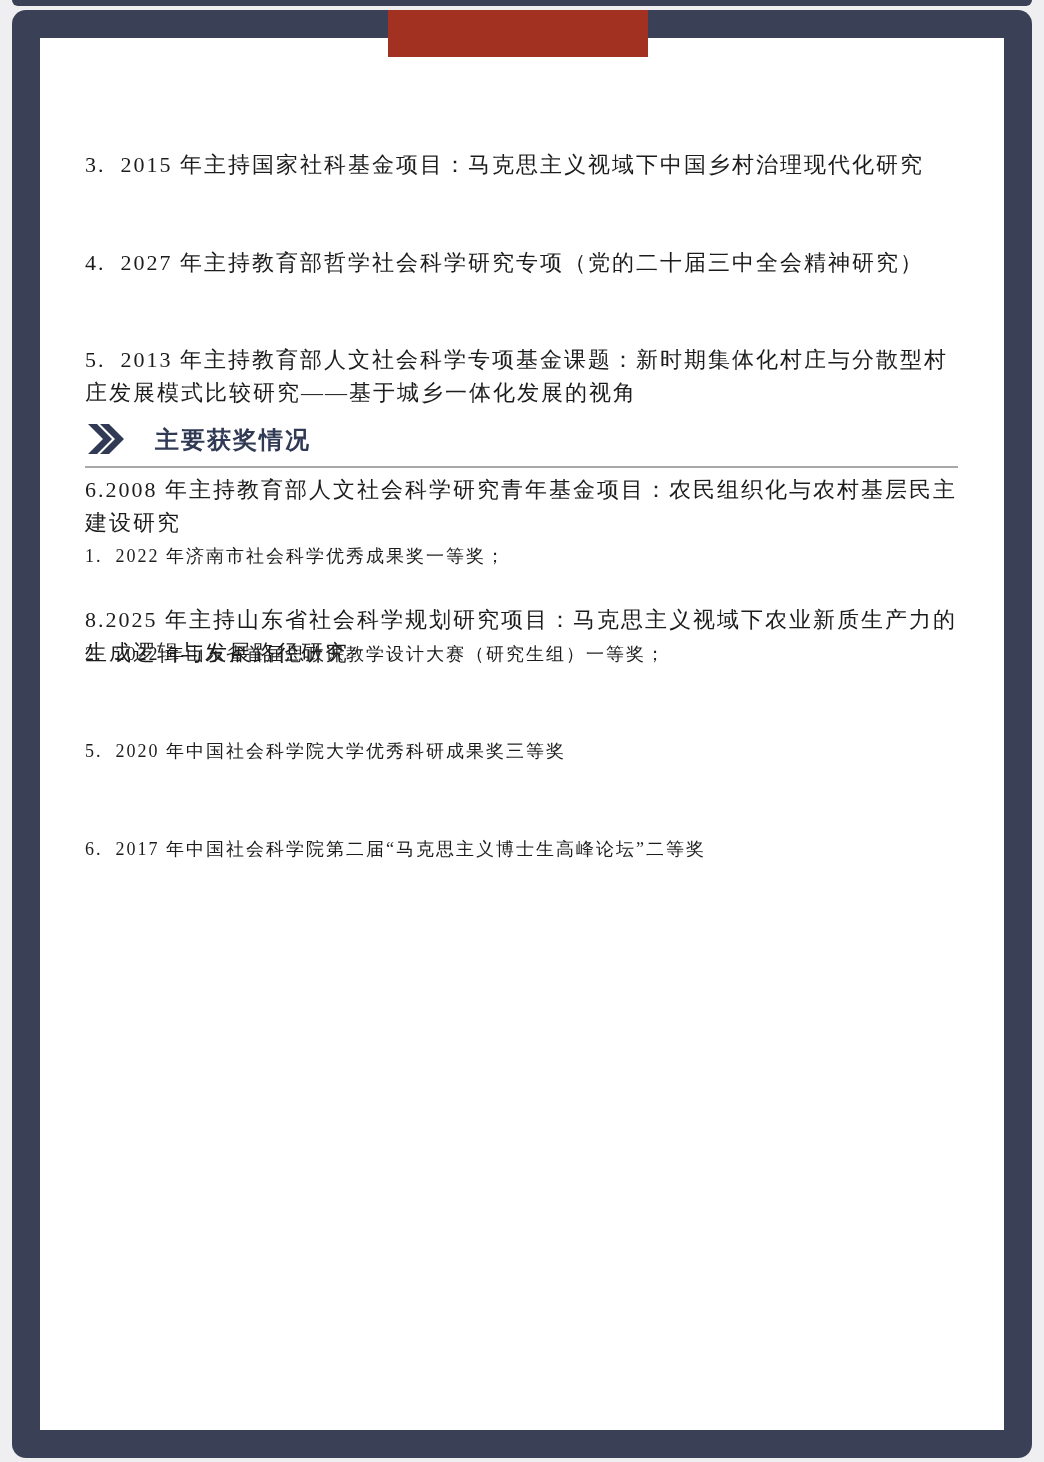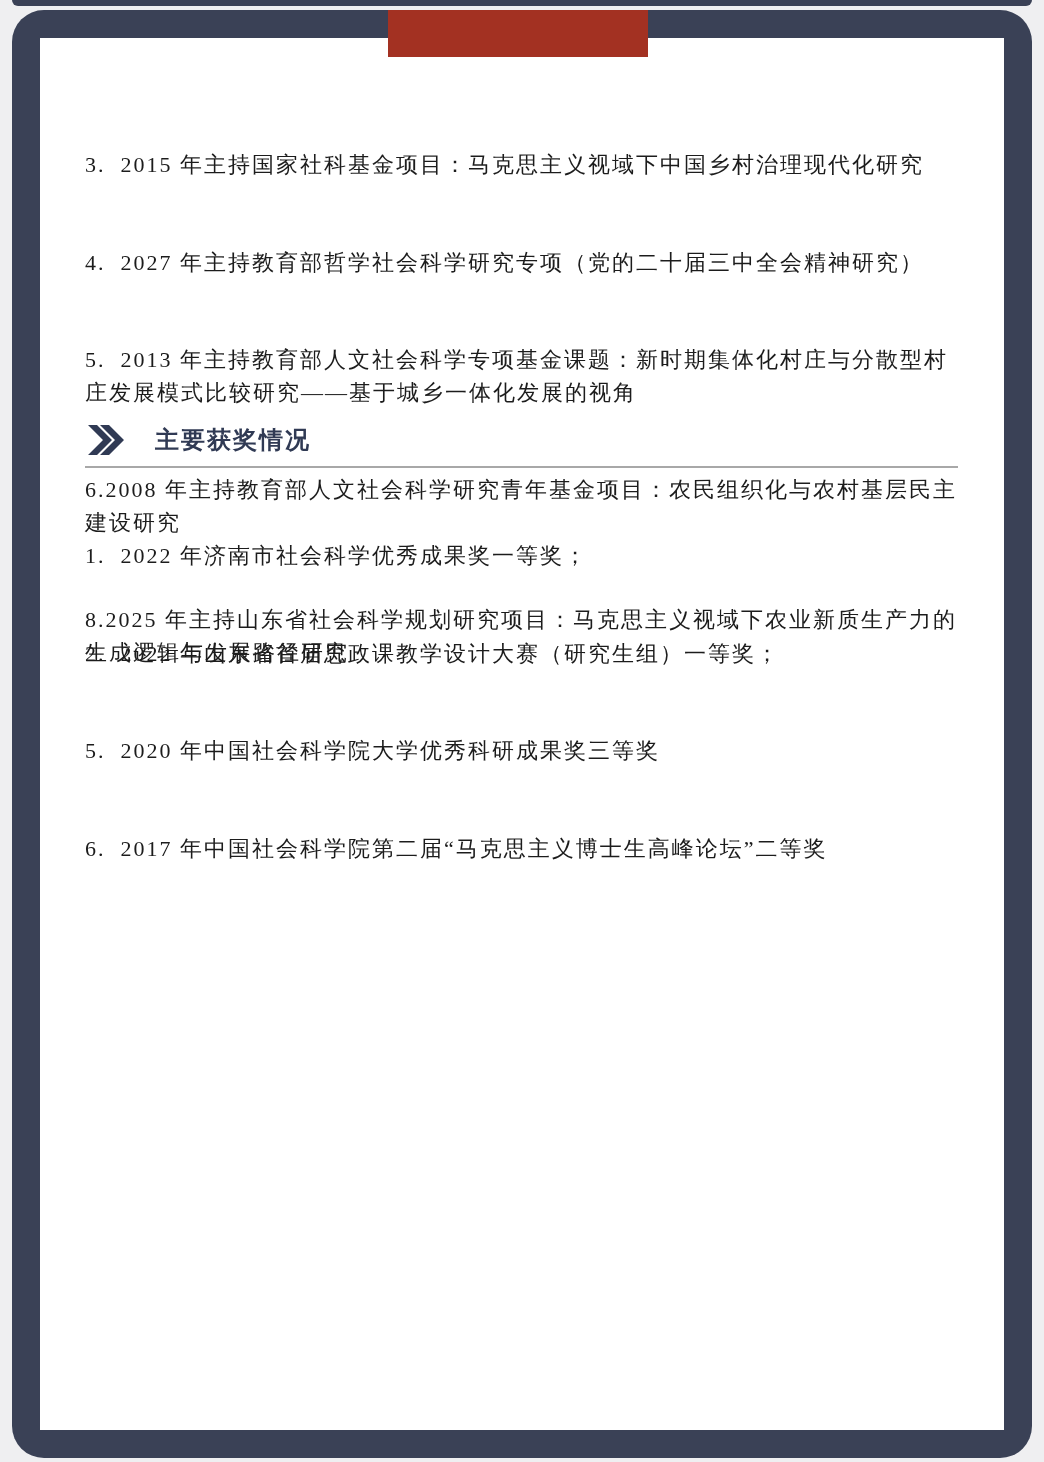--- a/index.html
+++ b/index.html
@@ -32,21 +32,21 @@
     width: 1020px; height: 6px;
     background: var(--frame-navy);
     border-radius: 0 0 20px 20px;
   }
   
   .page-frame {
     position: absolute;
     left: 12px; top: 10px;
     width: 1020px; height: 1448px;
     background: var(--frame-navy);
-    border-radius: 32px;
+    border-radius: 14px;
   }
   .content {
     position: absolute;
     left: 28px; top: 28px;          
     width: 964px; height: 1392px;
     background: var(--content-white);
   }
   
   .red-tab {
     position: absolute;
@@ -62,21 +62,21 @@
     font-size: 22px;
     line-height: 32.5px;
     letter-spacing: 2px;
     white-space: pre-wrap;
   }
   .list-item { min-height: 32.5px; }
   .awards-header {
     position: absolute;
     left: 48px; top: 386px;
     display: flex;
-    align-items: center;
+    align-items: flex-start;
     height: 32px;
   }
   .ff-icon { display: inline-flex; width: 36px; height: 30px; color: var(--accent-navy); }
   .ff-icon svg { width: 36px; height: 30px; display: block; }
   .awards-title {
     margin-left: 31px;
     font-family: "Liberation Sans", "DejaVu Sans", sans-serif;
     font-weight: 700;
     font-size: 24px;
     letter-spacing: 2px;
@@ -85,21 +85,21 @@
   .divider {
     position: absolute;
     left: 45px; top: 428px;
     width: 873px; height: 0;
     border-top: 2px solid var(--divider-gray);
   }
   .awards-list {
     position: absolute;
     left: 45px; top: 437px;
     width: 880px;
-    font-size: 22px;
+    font-size: 18px;
     line-height: 32.5px;
     letter-spacing: 2px;
     white-space: pre-wrap;
   }
 </style>
 </head>
 <body>
 
 <div class="canvas">
 

